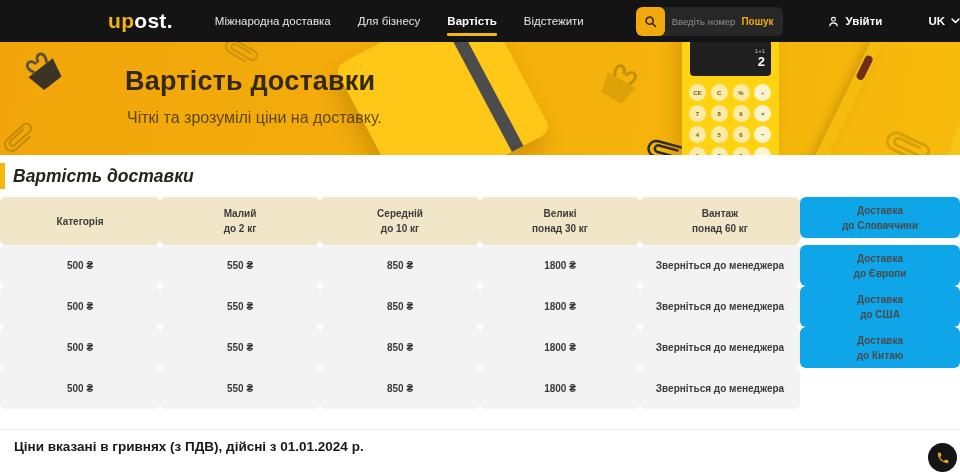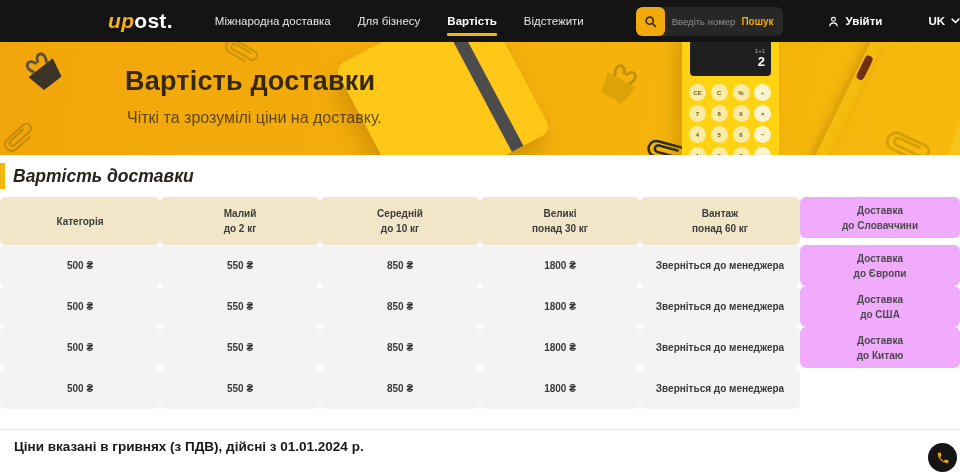--- a/index.html
+++ b/index.html
@@ -11,21 +11,21 @@
     position: relative;
   }
 
   
   .navbar {
     height: 42px; background: #141414;
     display: flex; align-items: center;
     padding-left: 108px; color: #eaeaea;
   }
   .logo { font-size: 21px; font-weight: 800; color: #fff; letter-spacing: .3px; cursor: pointer; }
-  .logo .logo-mark { color: #F5B312; font-style: italic; }
+  .logo .logo-mark { color: #F5B312; }
   .nav-links { display: flex; gap: 27px; margin-left: 42px; height: 30px; }
   .nav-link {
     font-size: 11.5px; color: #e6e6e6; display: flex; align-items: center;
     position: relative; cursor: pointer; white-space: nowrap;
   }
   .nav-link.active { font-weight: 700; color: #fff; }
   .nav-link.active::after {
     content: ""; position: absolute; left: 0; right: 0; bottom: 0;
     height: 3px; background: #F2B90D; border-radius: 1px;
   }
@@ -107,21 +107,21 @@
   .section-title { margin-left: 13px; font-size: 17.5px; font-weight: 700; font-style: italic; color: #26241d; }
 
   
   .table { display: grid; grid-template-columns: repeat(6, 1fr); }
   .cell {
     border-radius: 6px; display: flex; flex-direction: column;
     align-items: center; justify-content: center; text-align: center;
     font-size: 10px; line-height: 1.5; color: #3c3c3c; padding: 2px 6px;
   }
   .cell.header { background: #F2E6C8; height: 48px; font-weight: 700; }
-  .cell.rowlabel { background: #f0abfc; height: 41px; font-weight: 600; color: #4a4a4a; }
+  .cell.rowlabel { background: #0ea5e9; height: 41px; font-weight: 600; color: #4a4a4a; }
   .cell.value { background: #F3F3F4; height: 41px; font-weight: 600; color: #3a3a3a; }
 
   
   .footer-note {
     margin-top: 20px; border-top: 1px solid #ececec;
     padding: 9px 0 0 16px;
   }
   .footer-note p { font-size: 13.5px; font-weight: 700; color: #191919; margin-left: -2px; }
   .phone-fab {
     position: absolute; right: 3px; bottom: 3px; width: 29px; height: 29px;

